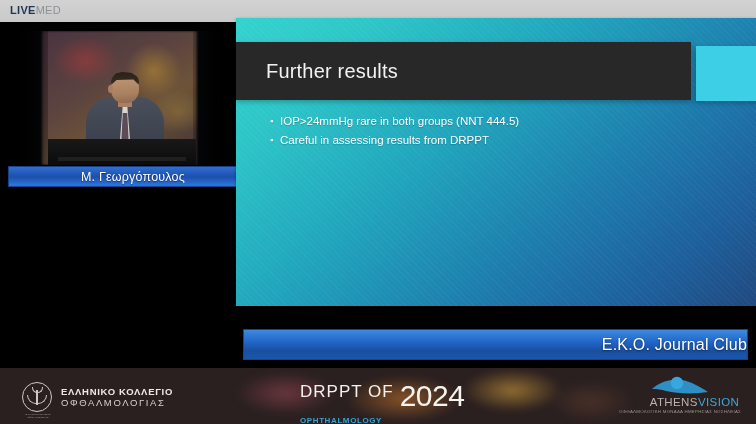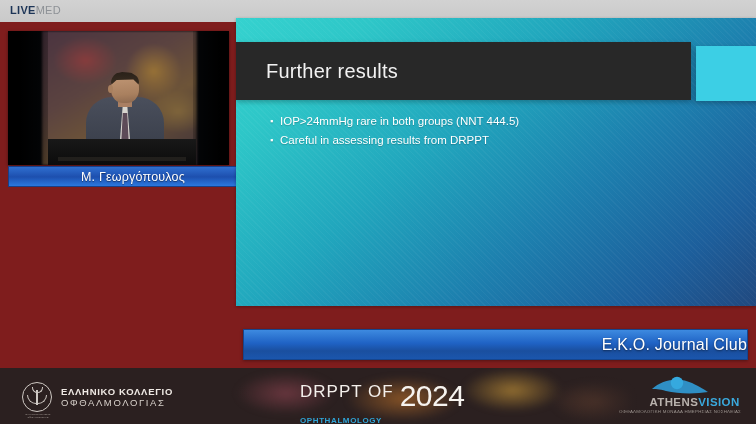--- a/index.html
+++ b/index.html
@@ -2,21 +2,21 @@
 <html><head>
 <meta charset="utf-8">
 <style>
   html,body{margin:0;padding:0;}
   body{
     width:756px;height:424px;overflow:hidden;
     background:#cfcfcf;
     font-family:"Liberation Sans",sans-serif;
     position:relative;
   }
-  #stage{position:absolute;inset:0;width:756px;height:424px;background:#7f1d1d;}
+  #stage{position:absolute;inset:0;width:756px;height:424px;background:#000000;}
 
   
   .topbar{position:absolute;left:0;top:0;width:756px;height:22px;
           background:linear-gradient(180deg,#d2d2d2 0%,#c9c9c9 100%);}
   .brand{position:absolute;left:10px;top:4px;font-size:11px;letter-spacing:.3px;font-weight:700;}
   .brand .live{color:#1d3557;}
   .brand .med{color:#8d9196;font-weight:400;}
 
   
   .video-wrap{position:absolute;left:8px;top:31px;width:221px;height:134px;
@@ -109,22 +109,22 @@
 
   .bestof{position:absolute;left:300px;top:381px;display:flex;align-items:flex-start;gap:6px;}
   .bo-left{display:flex;flex-direction:column;padding-top:2px;}
   .bo-best{color:#f4f0ec;font-size:17px;font-weight:300;letter-spacing:1px;line-height:17px;}
   .bo-oph{color:#2fa5d8;font-size:8px;font-weight:700;letter-spacing:.6px;line-height:10px;margin-top:16px;}
   .bo-year{color:#f6f3ef;font-size:30px;font-weight:300;letter-spacing:-.5px;line-height:30px;}
 
   .avision{position:absolute;right:8px;top:376px;width:136px;text-align:center;}
   .av-mark{height:20px;display:flex;align-items:center;justify-content:center;}
   .av-name{font-size:11.5px;letter-spacing:.4px;line-height:13px;}
-  .av-name .a{color:#b9b2ad;font-weight:700;margin-left:29px;}
-  .av-name .v{color:#3aa9dd;font-weight:700;margin-top:32px;}
+  .av-name .a{color:#b9b2ad;font-weight:400;margin-left:29px;}
+  .av-name .v{color:#3aa9dd;font-weight:400;margin-top:32px;}
   .av-sub{color:#9b938e;font-size:4.4px;letter-spacing:.25px;line-height:6px;}
 </style>
 </head>
 <body>
 
 <div id="stage">
 
   <div class="topbar">
     <div class="brand">
       <span class="live">LIVE</span><span class="med">MED</span>

